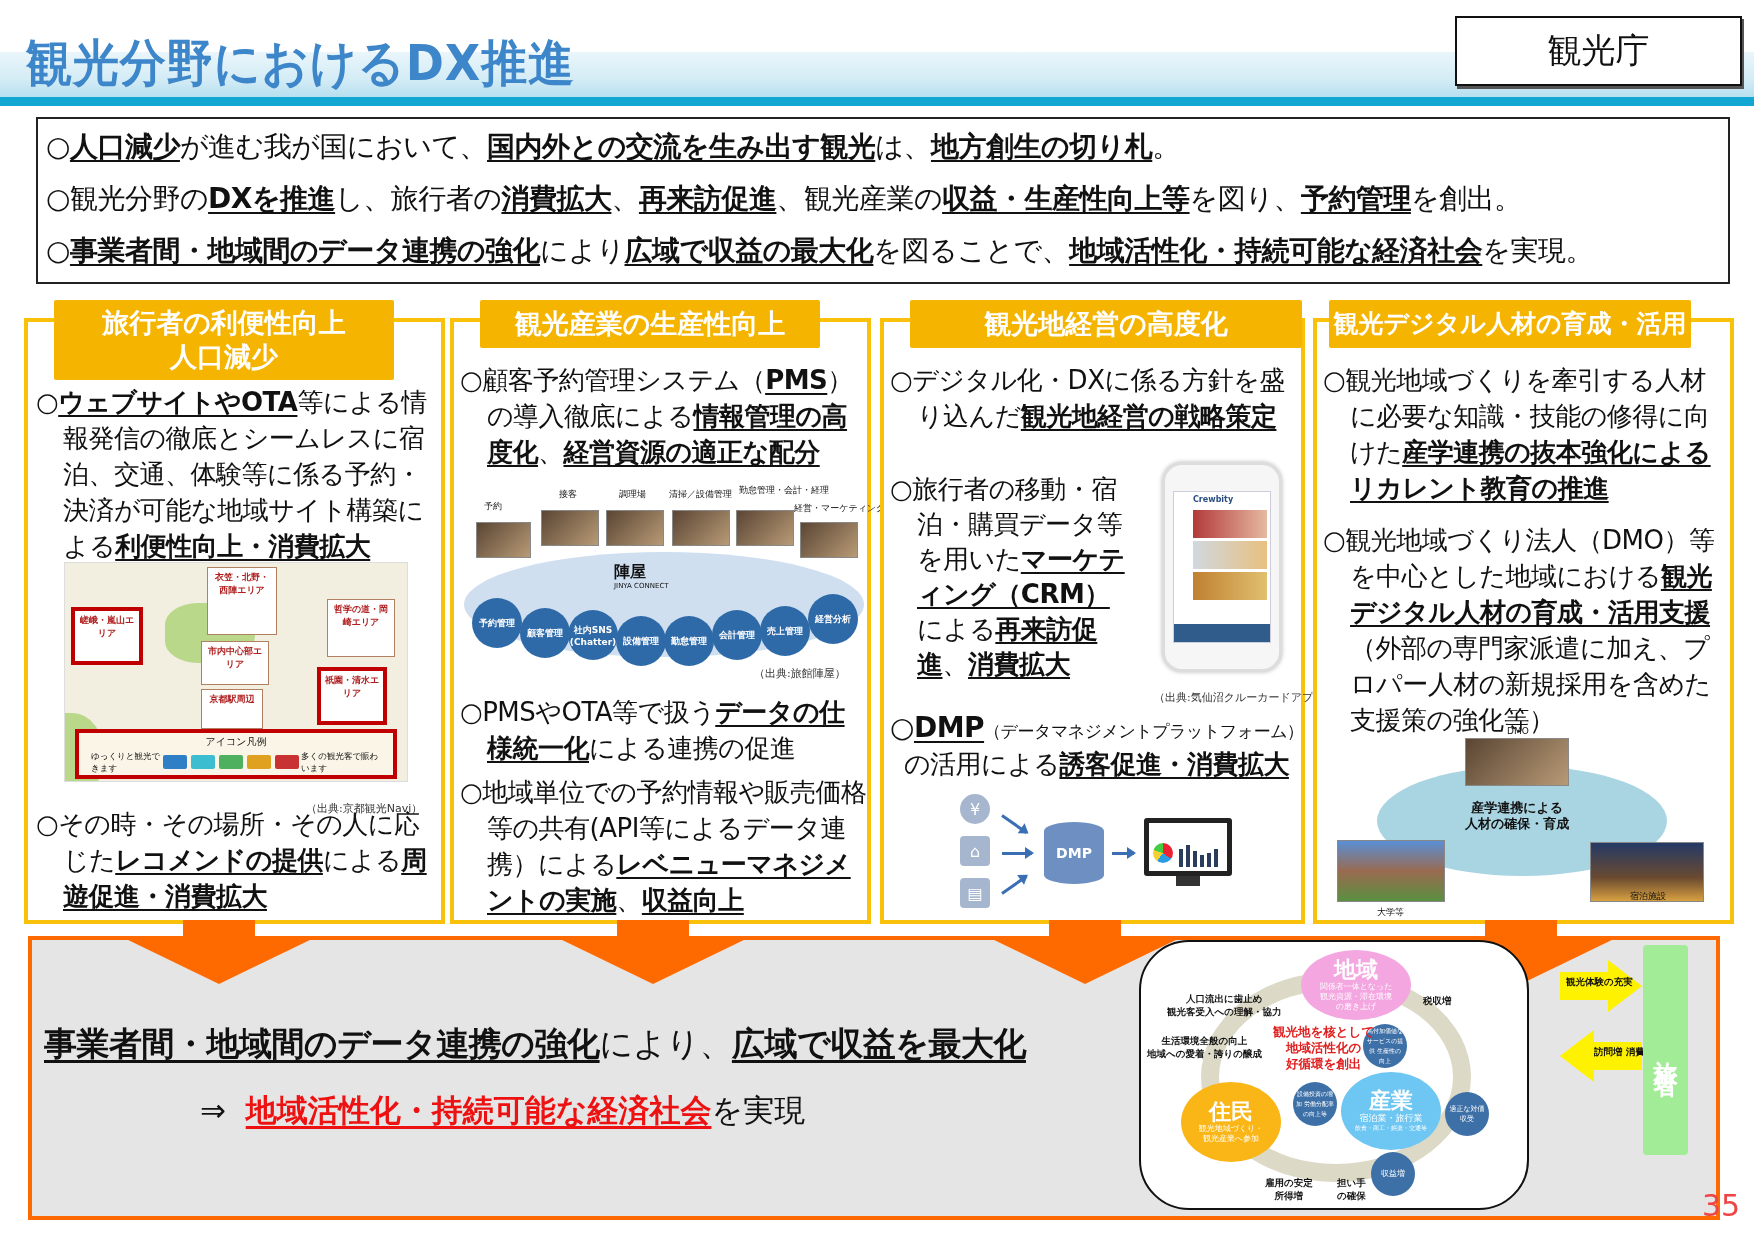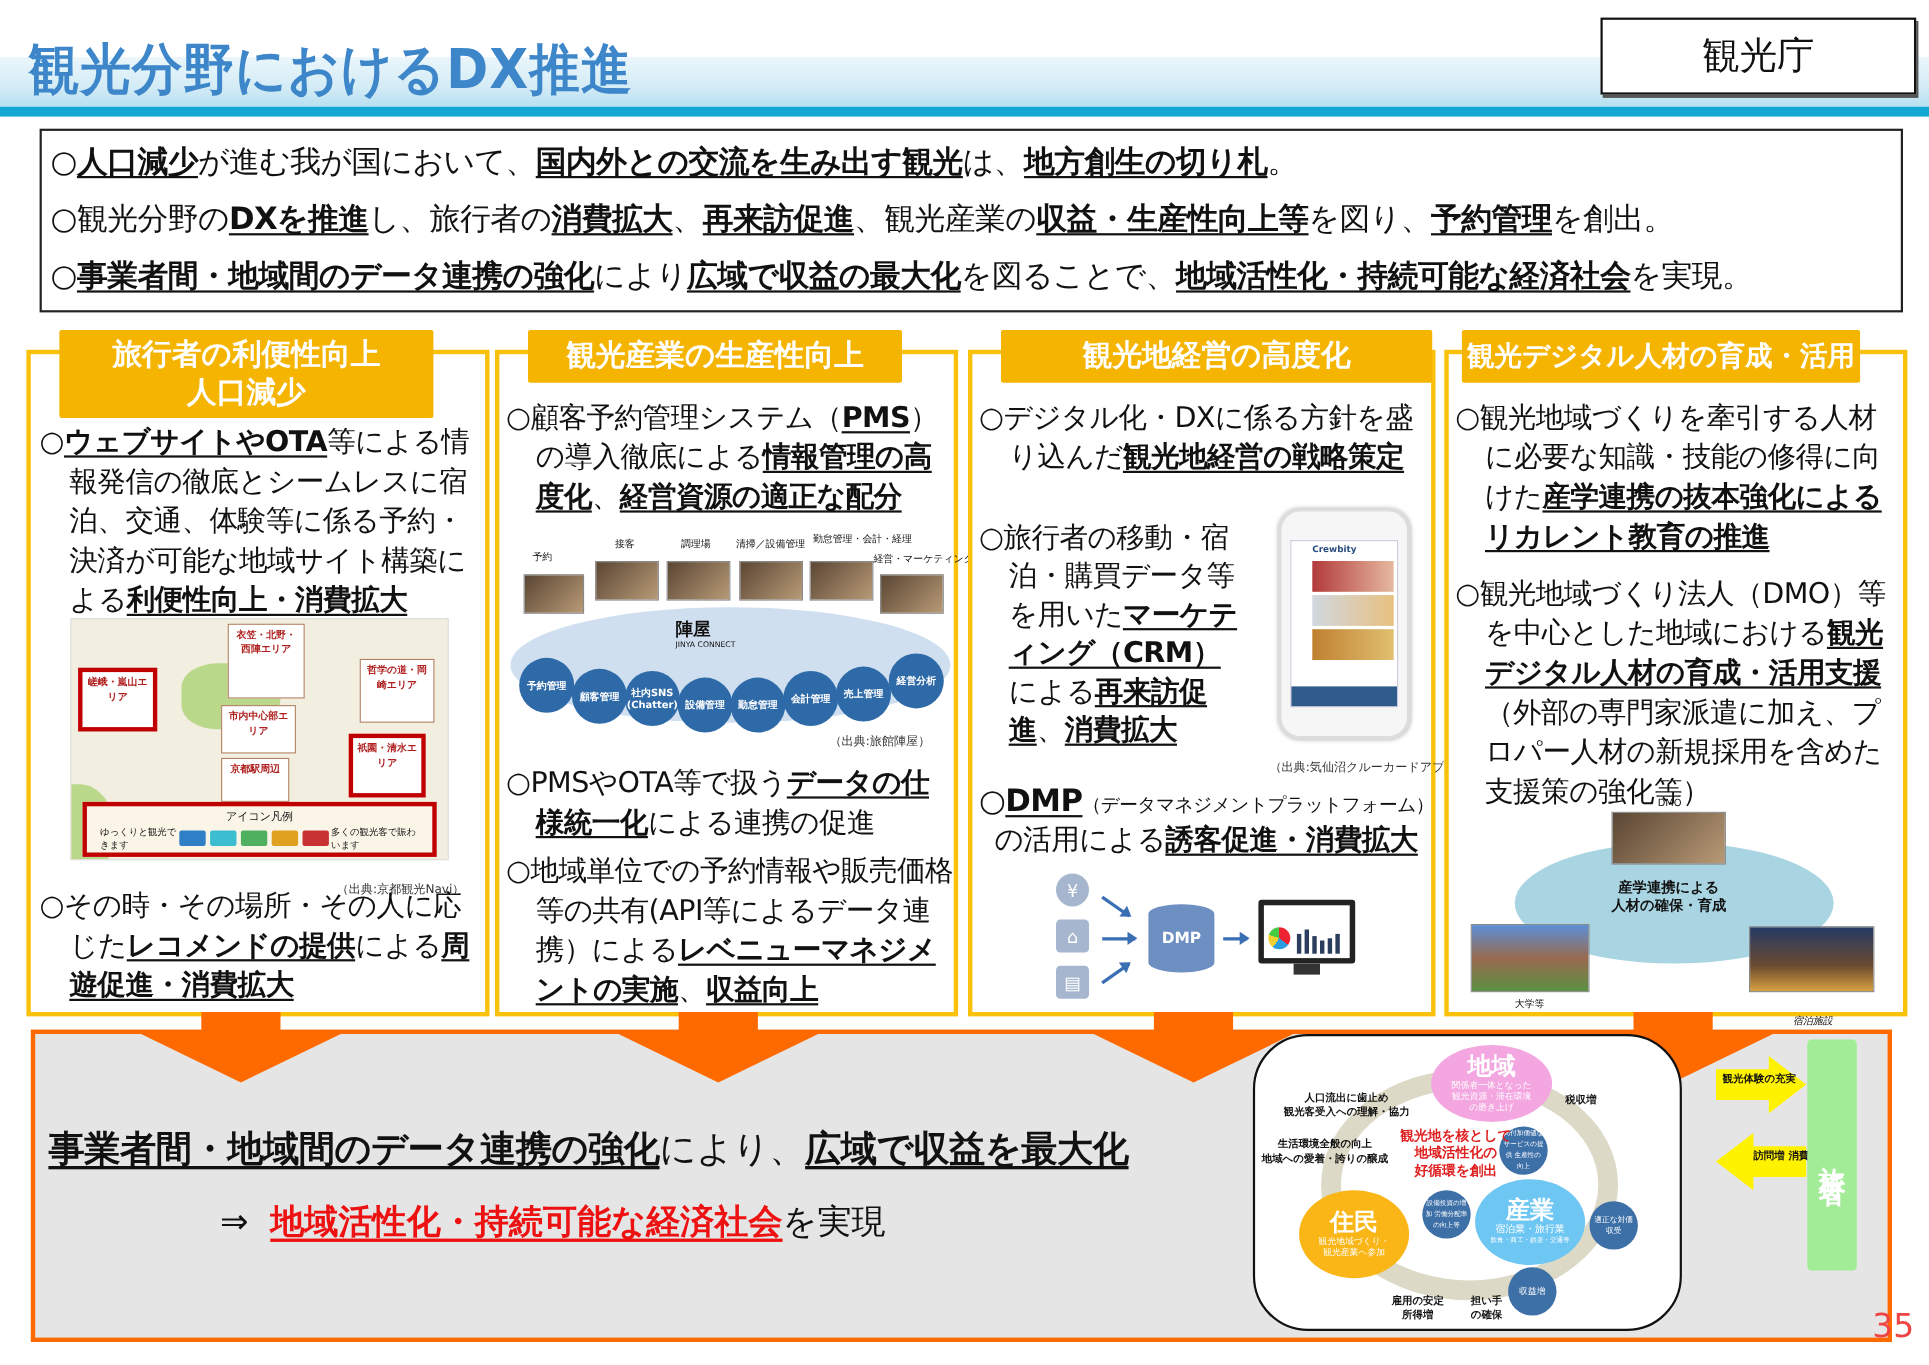--- a/index.html
+++ b/index.html
@@ -225,21 +225,21 @@
     <div class="photo-label" style="left:170px;top:0;">DMO</div>
     <div class="oval" style="left:40px;top:40px;width:290px;height:110px;"></div>
     <div class="photo" style="left:128px;top:12px;width:104px;height:48px;"></div>
     <div class="photo-label" style="left:128px;top:74px;font-size:13px;font-weight:bold;line-height:16px;text-align:center;">
       <div>産学連携による</div>
       <div>人材の確保・育成</div>
     </div>
     <div class="photo" style="left:0;top:114px;width:108px;height:62px;background:linear-gradient(to bottom,#5a8fd6 0%,#9a6a50 50%,#5a9040 100%);"></div>
     <div class="photo" style="left:253px;top:116px;width:114px;height:60px;background:linear-gradient(to bottom,#243a66 0%,#6a4a30 60%,#d8a040 100%);"></div>
     <div class="photo-label" style="left:40px;top:180px;">大学等</div>
-    <div class="photo-label" style="left:293px;top:196px;font-style:italic;">宿泊施設</div>
+    <div class="photo-label" style="left:293px;top:164px;">宿泊施設</div>
   </div>
 </div>
 
 <div class="outcome-box">
   <div class="outcome-main rich"><span class="b">事業者間・地域間のデータ連携の強化</span><span>により、</span><span class="b">広域で収益を最大化</span></div>
   <div class="outcome-sub">
     <span>⇒</span>&nbsp;&nbsp;<span class="red">地域活性化・持続可能な経済社会</span><span>を実現</span>
   </div>
 </div>
 

